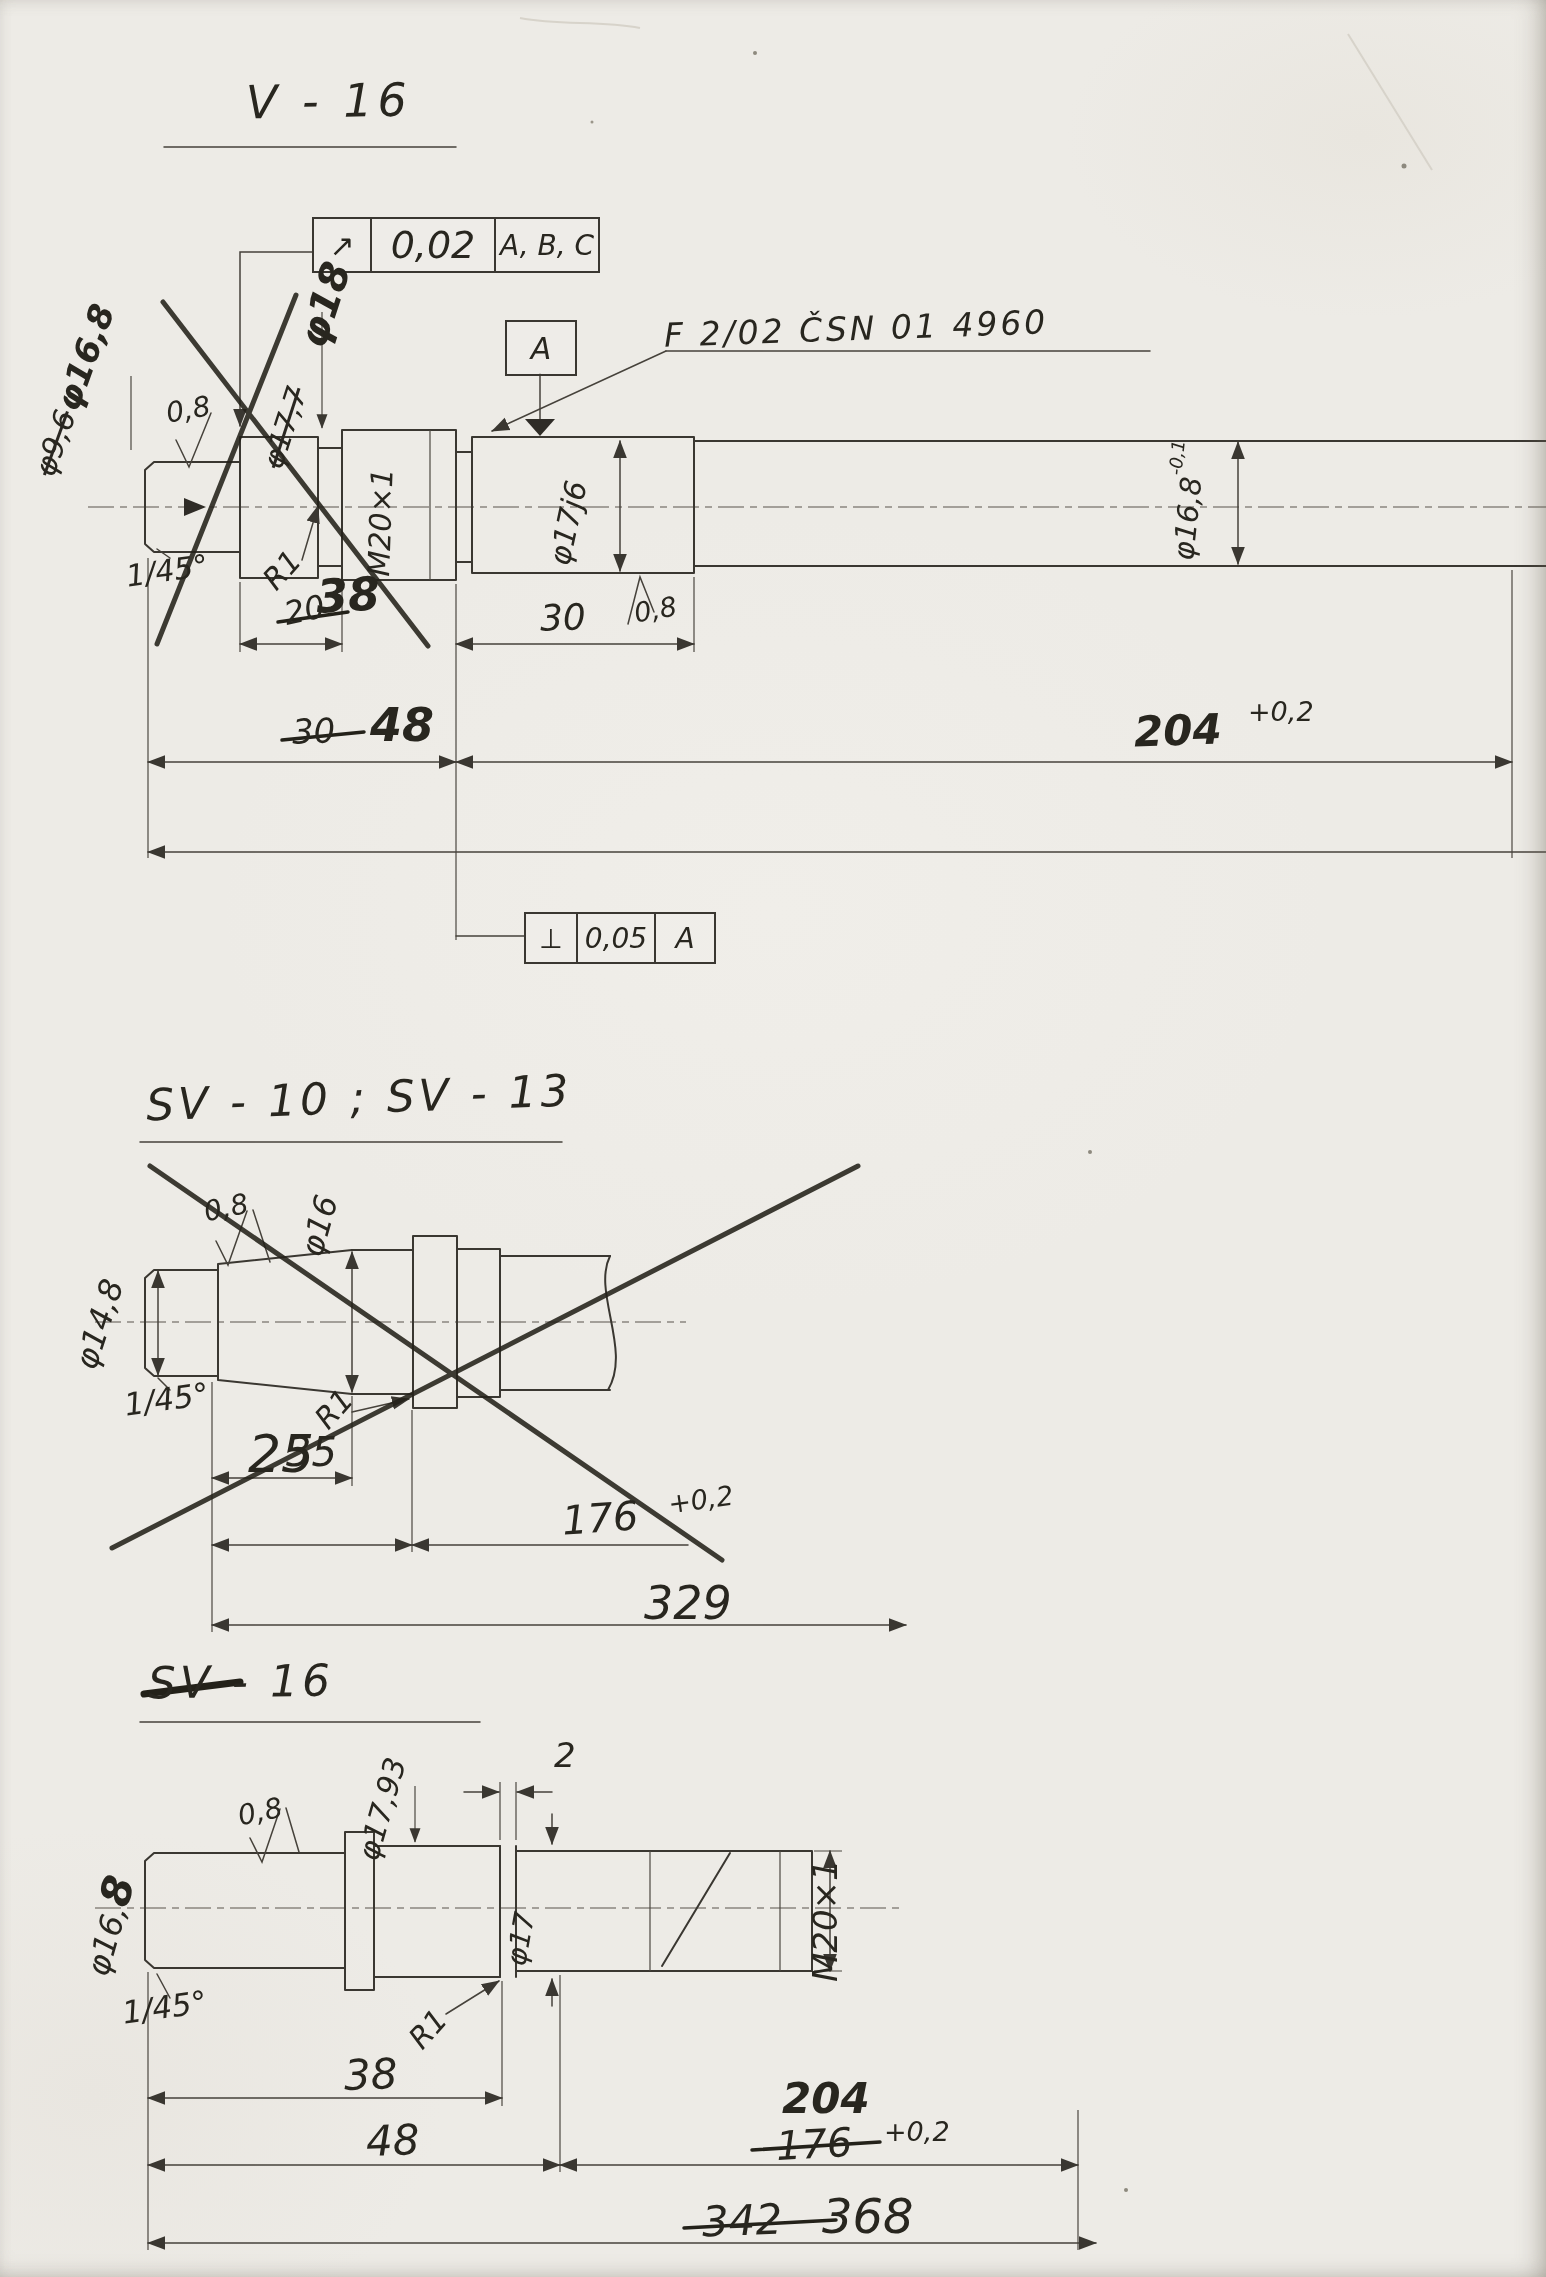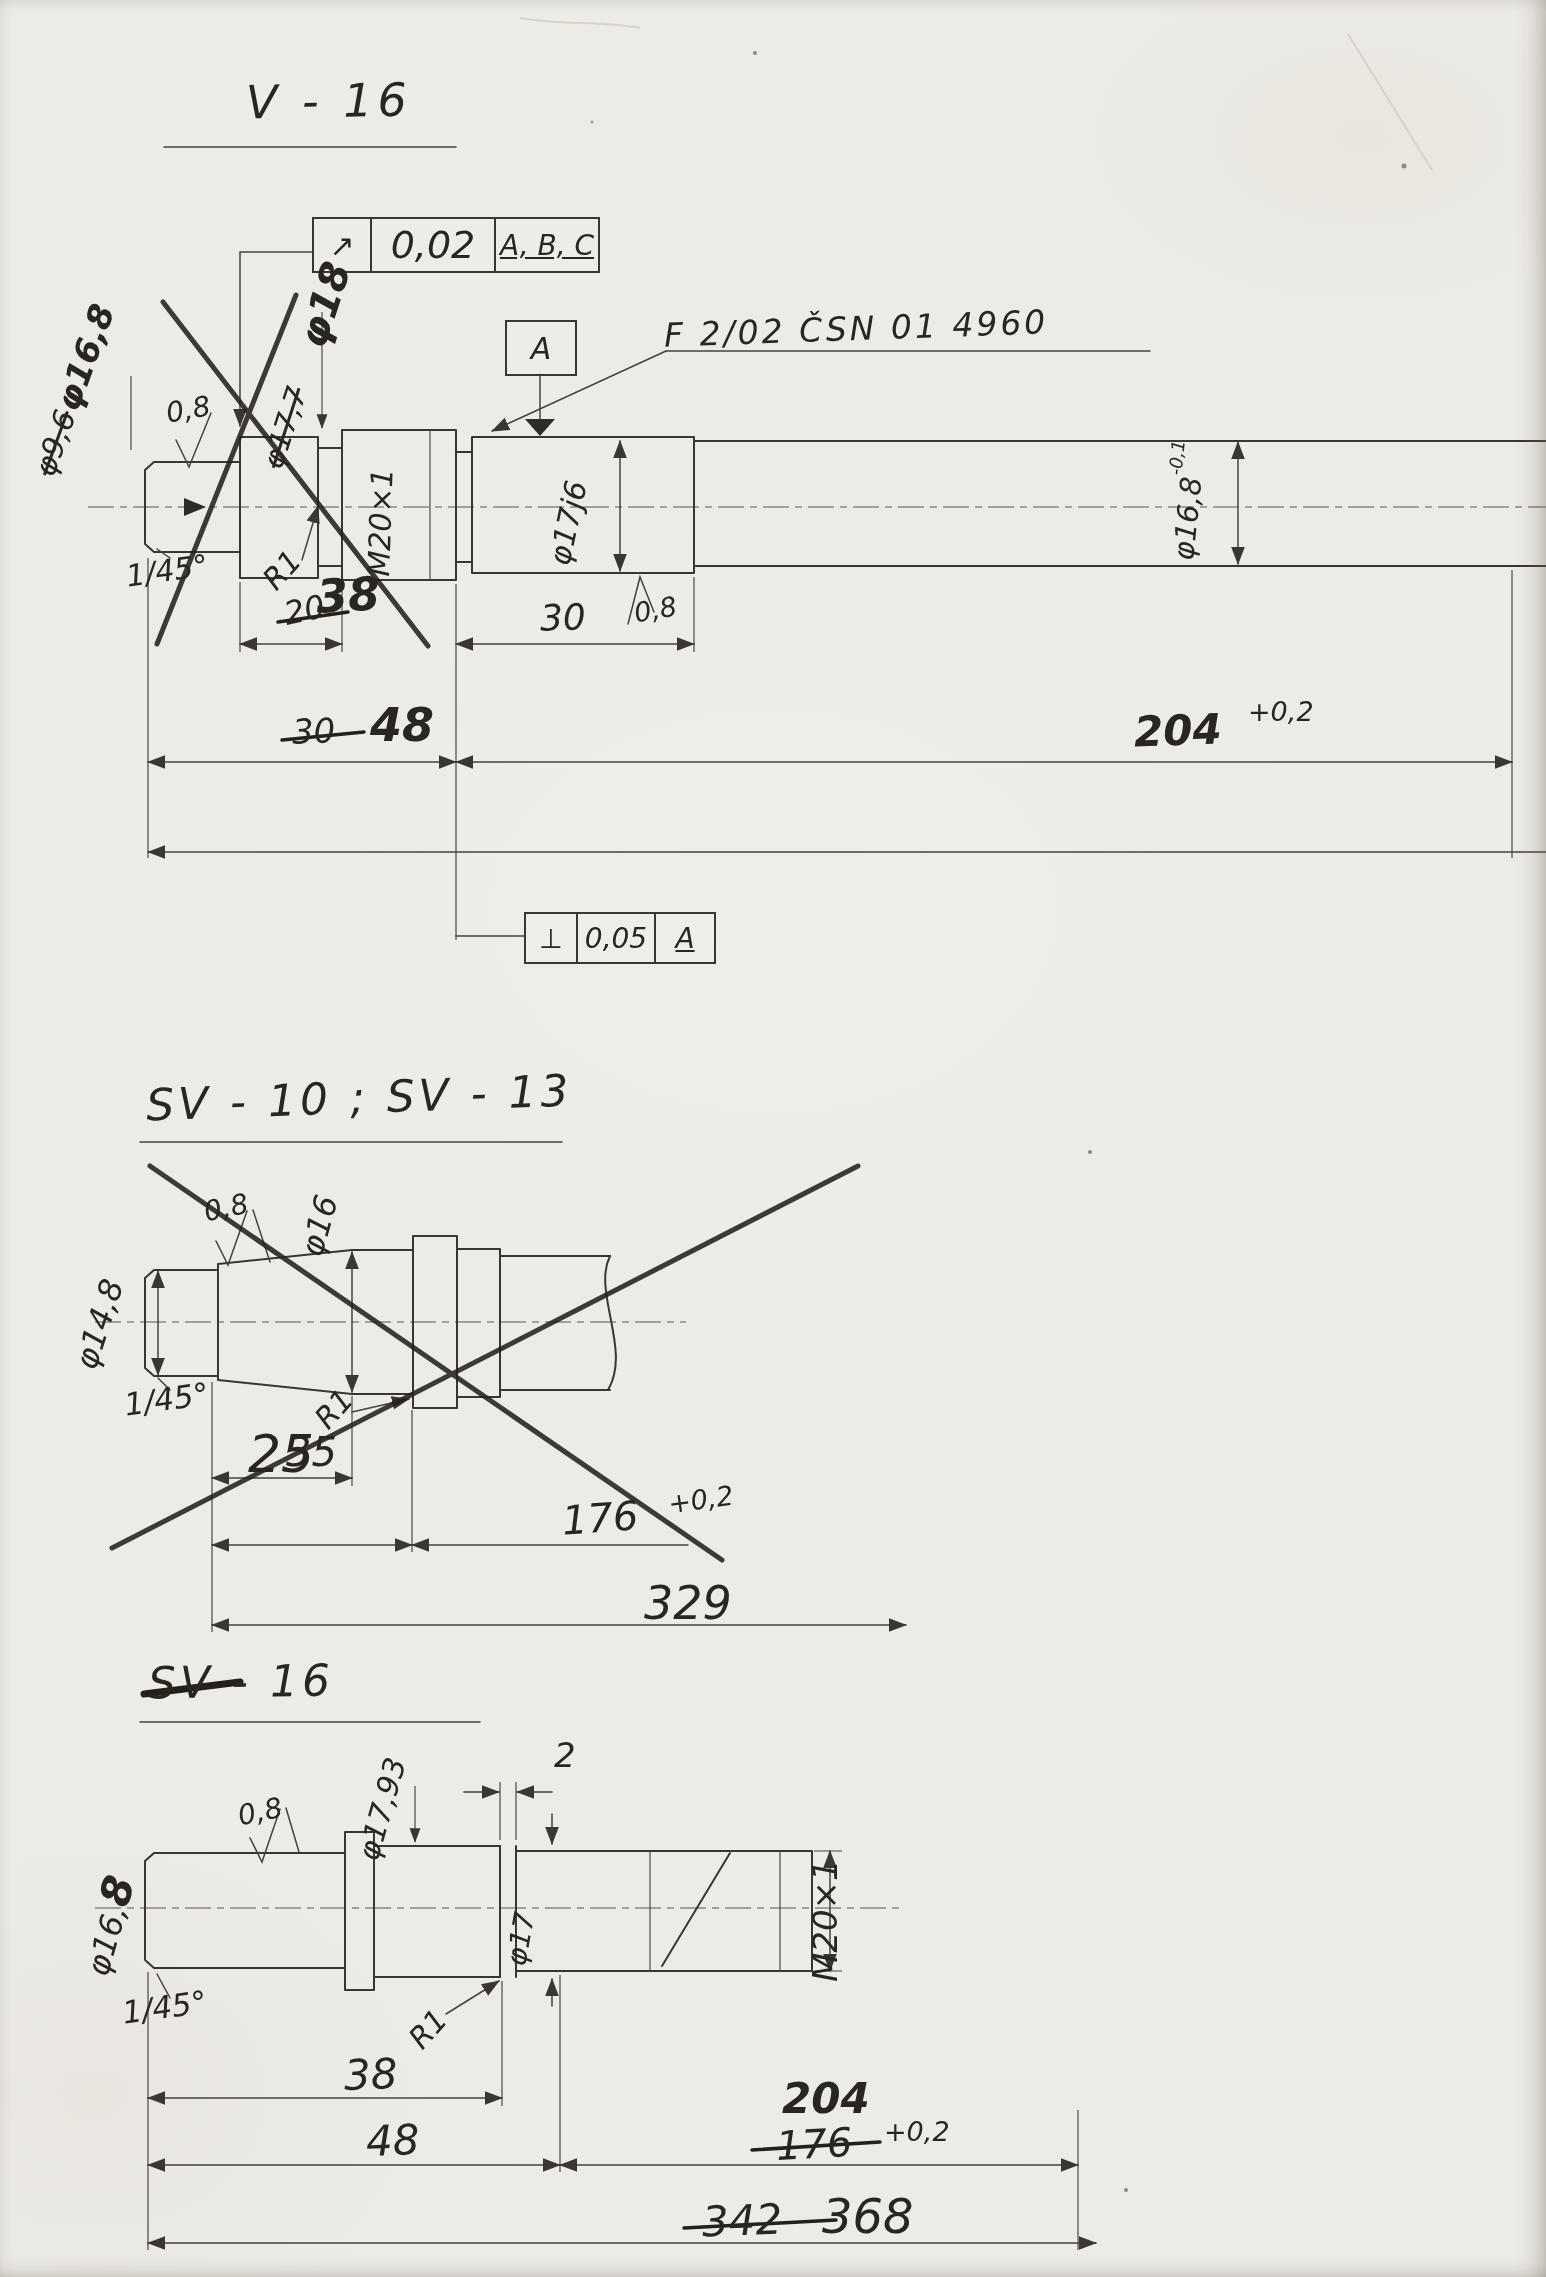--- a/index.html
+++ b/index.html
@@ -21,21 +21,21 @@
   .dim{stroke:#46423b;stroke-width:1.5;fill:none;stroke-linecap:round;}
   .cl{stroke:#5a554d;stroke-width:1.1;fill:none;stroke-dasharray:26 6 7 6;}
   .hv{stroke:#232119;stroke-width:5;fill:none;stroke-linecap:round;opacity:.88;}
   .strike{stroke:#232119;stroke-width:3.5;fill:none;stroke-linecap:round;}
   .faint{stroke:#d7d3ca;stroke-width:2;fill:none;}
   .hw{position:absolute;font-style:italic;white-space:nowrap;line-height:1;}
   .rl{position:absolute;font-style:italic;white-space:nowrap;line-height:1;transform-origin:0 100%;}
   .struckcss{text-decoration:line-through;text-decoration-thickness:3px;text-decoration-color:#2a2722;}
   .frame{position:absolute;display:flex;border:2.5px solid #3a3731;background:rgba(240,238,233,.5);}
   .frame .cell{display:flex;align-items:center;justify-content:center;font-style:italic;border-right:2.5px solid #3a3731;}
-  .frame .cell:last-child{border-right:none;text-decoration:underline;}
+  .frame .cell:last-child{border-right:none;}
   .bx{position:absolute;display:flex;align-items:center;justify-content:center;border:2.5px solid #3a3731;font-style:italic;background:rgba(240,238,233,.5);}
   sup.tol{font-size:.62em;position:relative;top:-.55em;font-style:italic;}
   .big8{font-size:42px;font-weight:800;}
 </style>
 </head>
 <body>
 
 <div class="paper">
 
   <svg class="lines" width="1546" height="2277" viewBox="0 0 1546 2277">

